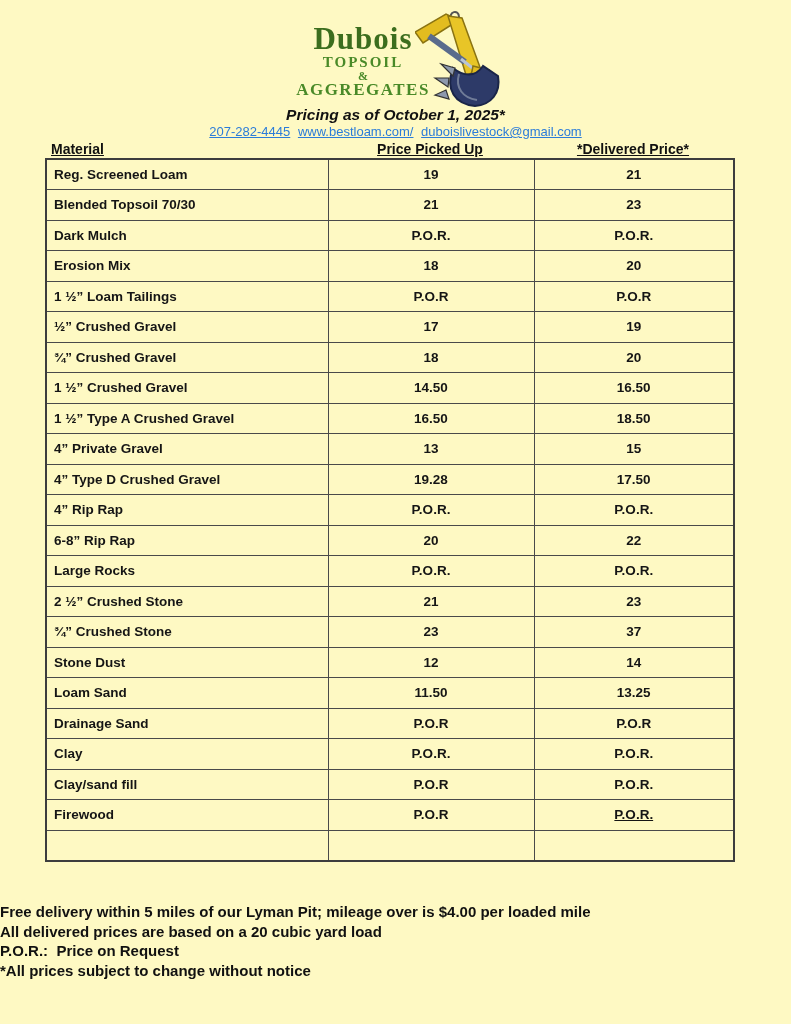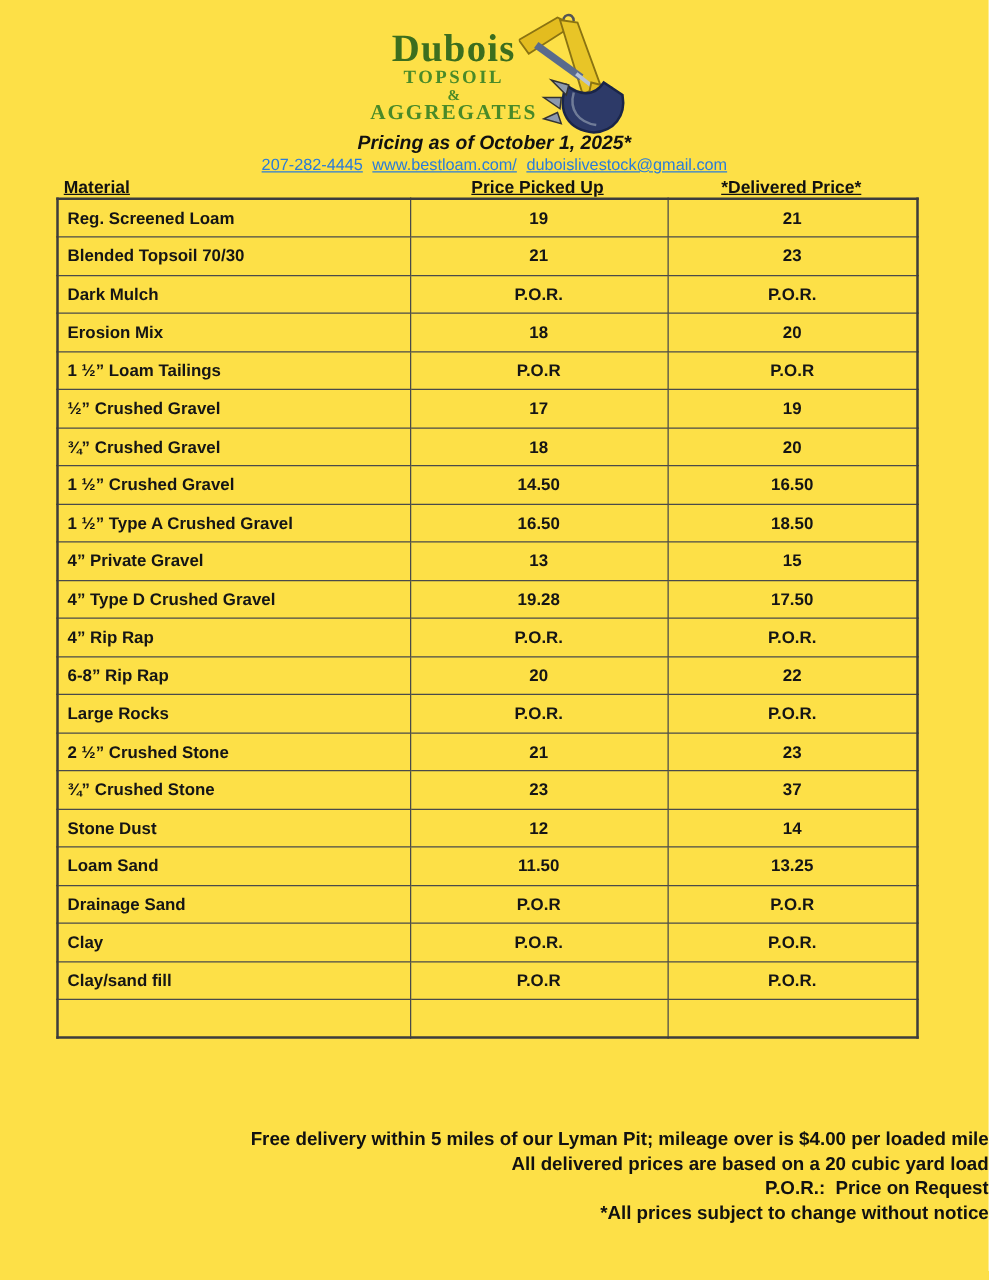--- a/index.html
+++ b/index.html
@@ -1,18 +1,18 @@
 <!DOCTYPE html>
 <html style="--green-dark: #3c6e1e; --green: #4a8a28; --link: #2b7cd9;"><head>
 <meta charset="utf-8">
 <style>
   * { margin:0; padding:0; box-sizing:border-box; }
   html,body { background:#ffffff; }
   body { font-family:"Liberation Sans", sans-serif; color:#111; }
-  .page { position:relative; width:791px; height:1024px; background:#fde047; overflow:hidden; margin:0 auto; }
+  .page { position:relative; width:791px; height:1024px; background:#fef9c3; overflow:hidden; margin:0 auto; }
 
   
   .logo { position:absolute; top:12px; left:293px; width:210px; height:96px; }
   .logo-text { position:absolute; left:0; top:0; width:140px; text-align:center;
                font-family:"Liberation Serif", serif; font-weight:bold; }
   .logo-l1 { font-size:31px; line-height:30px; color:var(--green-dark); letter-spacing:1px; margin-top:12px;}
   .logo-l2 { font-size:15px; line-height:15px; color:var(--green); letter-spacing:2px; margin-top:1px;}
   .logo-l3 { font-size:12px; line-height:12px; color:var(--green); }
   .logo-l4 { font-size:17px; line-height:16px; color:var(--green); letter-spacing:1.5px; width:160px; margin-left:-10px;}
   .logo-svg { position:absolute; left:122px; top:-4px; }
@@ -34,21 +34,21 @@
   .price-table { position:absolute; top:158px; left:45px; width:688px;
                  border-collapse:collapse; table-layout:fixed;
                  border:2.5px solid #3d3d3d; }
   .price-table td { border:1.5px solid #4a4a4a; height:30.5px;
                     font-weight:bold; font-size:13.5px; color:#151515; }
   .price-table td.mat { text-align:left; padding-left:7px; }
   .price-table td.val { text-align:center; }
   .price-table td.und { text-decoration:underline; }
 
   
-  .footer { position:absolute; top:902px; left:0; width:100%; text-align:right;
+  .footer { position:absolute; top:902px; left:0; width:100%; text-align:left;
             font-weight:bold; font-size:15px; line-height:19.5px; }
   .footer .pre { white-space:pre; }
   .footer .it { font-size:15px; }
 </style>
 </head>
 <body>
 
 <div class="page">
 
   <div class="logo">
@@ -199,20 +199,25 @@
           <td class="mat">Clay</td>
           <td class="val">P.O.R.</td>
           <td class="val">P.O.R.</td>
         </tr>
         <tr>
           <td class="mat">Clay/sand fill</td>
           <td class="val">P.O.R</td>
           <td class="val">P.O.R.</td>
         </tr>
         <tr>
+          <td class="mat">Firewood</td>
+          <td class="val">P.O.R</td>
+          <td class="val und">P.O.R.</td>
+        </tr>
+        <tr>
           <td class="mat"></td>
           <td class="val"></td>
           <td class="val"></td>
         </tr>
       </tbody>
   </table>
 
   <div class="footer">
     <div>Free delivery within 5 miles of our Lyman Pit; mileage over is $4.00 per loaded mile</div>
     <div>All delivered prices are based on a 20 cubic yard load</div>

